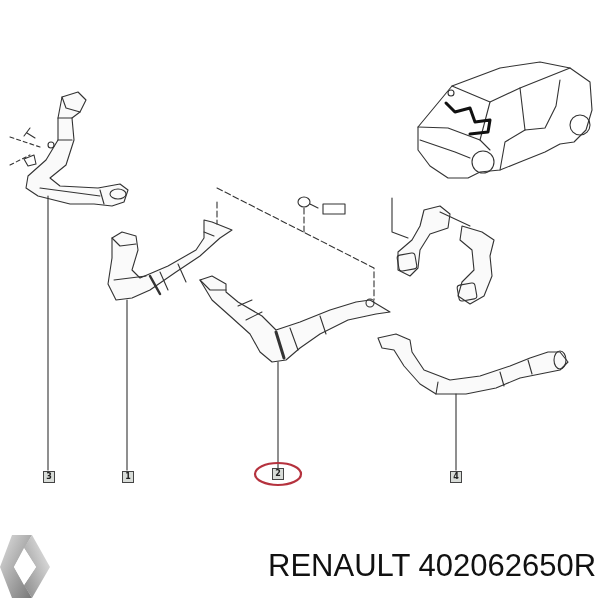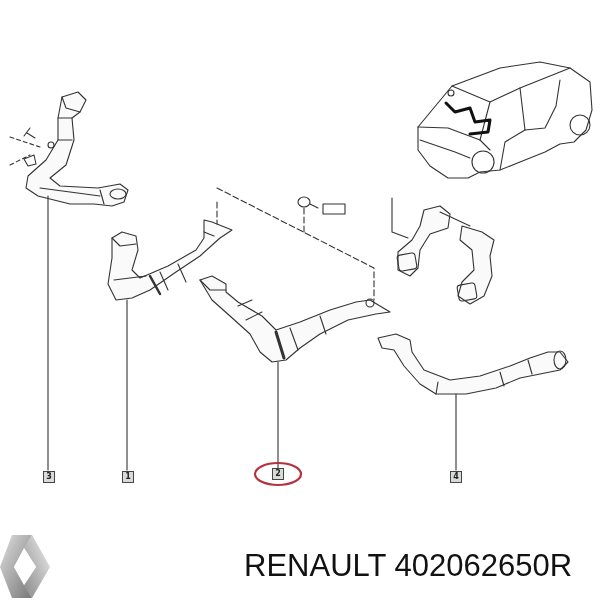--- a/index.html
+++ b/index.html
@@ -1,20 +1,20 @@
 <!DOCTYPE html>
 <html><head>
 <meta charset="utf-8">
 <style>
   html, body { margin: 0; padding: 0; background: #ffffff; }
   body { width: 600px; height: 600px; position: relative; overflow: hidden; font-family: "Liberation Sans", sans-serif; }
   #diagram { position: absolute; left: 0; top: 0; width: 600px; height: 600px; }
   .callout-label { position: absolute; width: 10px; height: 10px; border: 1.5px solid #444; background: #d8dcd8;
                    font: bold 8px "DejaVu Sans", sans-serif; color: #222; text-align: center; line-height: 10px; box-sizing: content-box; }
-  .brand-text { position: absolute; left: 244px; top: 548px; font-size: 31px; color: #111; letter-spacing: 0px; white-space: nowrap; }
+  .brand-text { position: absolute; left: 268px; top: 548px; font-size: 31px; color: #111; letter-spacing: 0px; white-space: nowrap; }
   .logo { position: absolute; left: 0; top: 530px; width: 60px; height: 70px; }
 </style>
 </head>
 <body>
 
 <svg id="diagram" viewBox="0 0 600 600" xmlns="http://www.w3.org/2000/svg">
   <g fill="none" stroke="#333" stroke-width="1.1" stroke-linejoin="round" stroke-linecap="round">
 
     <g>
       <path d="M62 97 L78 92 L86 100 L80 112 L72 118 L74 140 L66 165 L50 178 L60 186 L98 188 L120 184 L128 190 L124 202 L112 206 L94 204 L70 204 L38 196 L26 188 L28 176 L46 160 L58 140 L58 118 Z" fill="#fafafa"></path>

